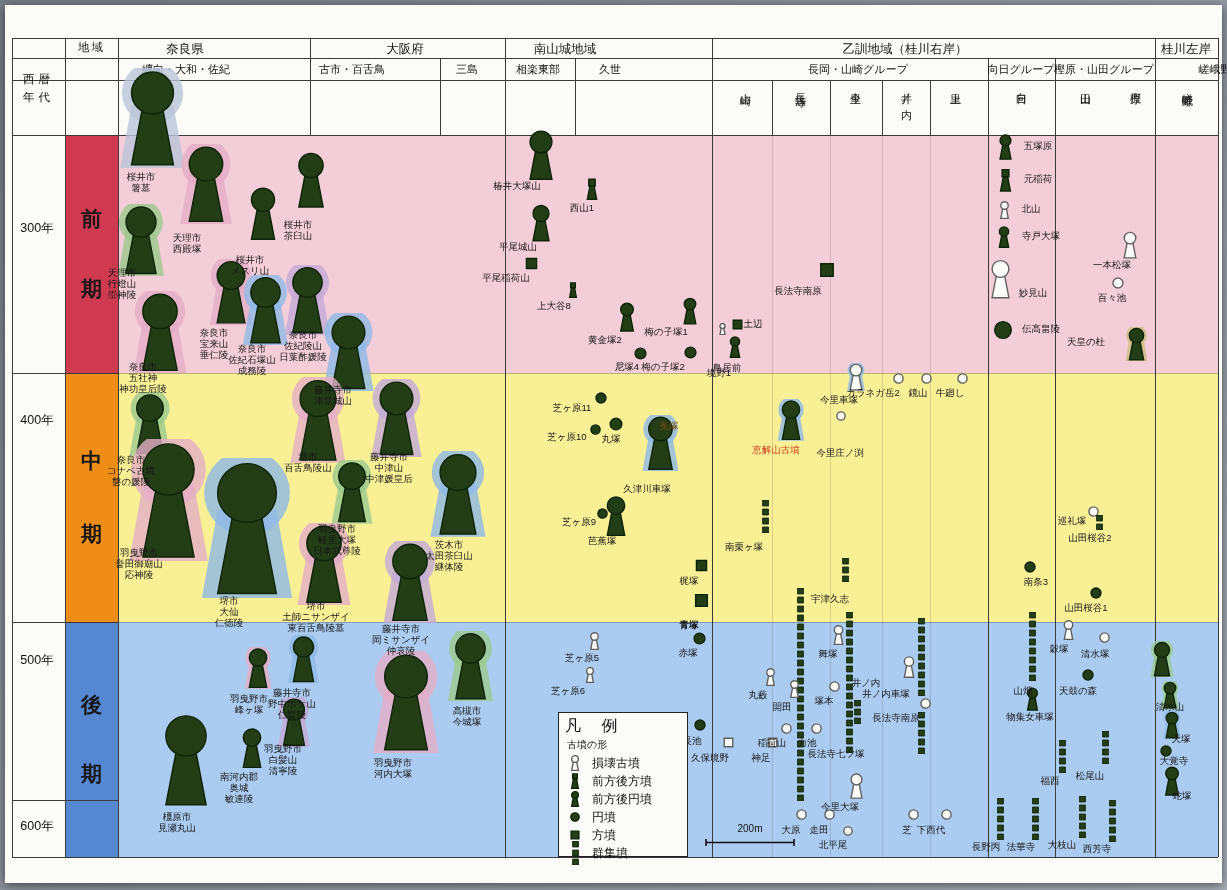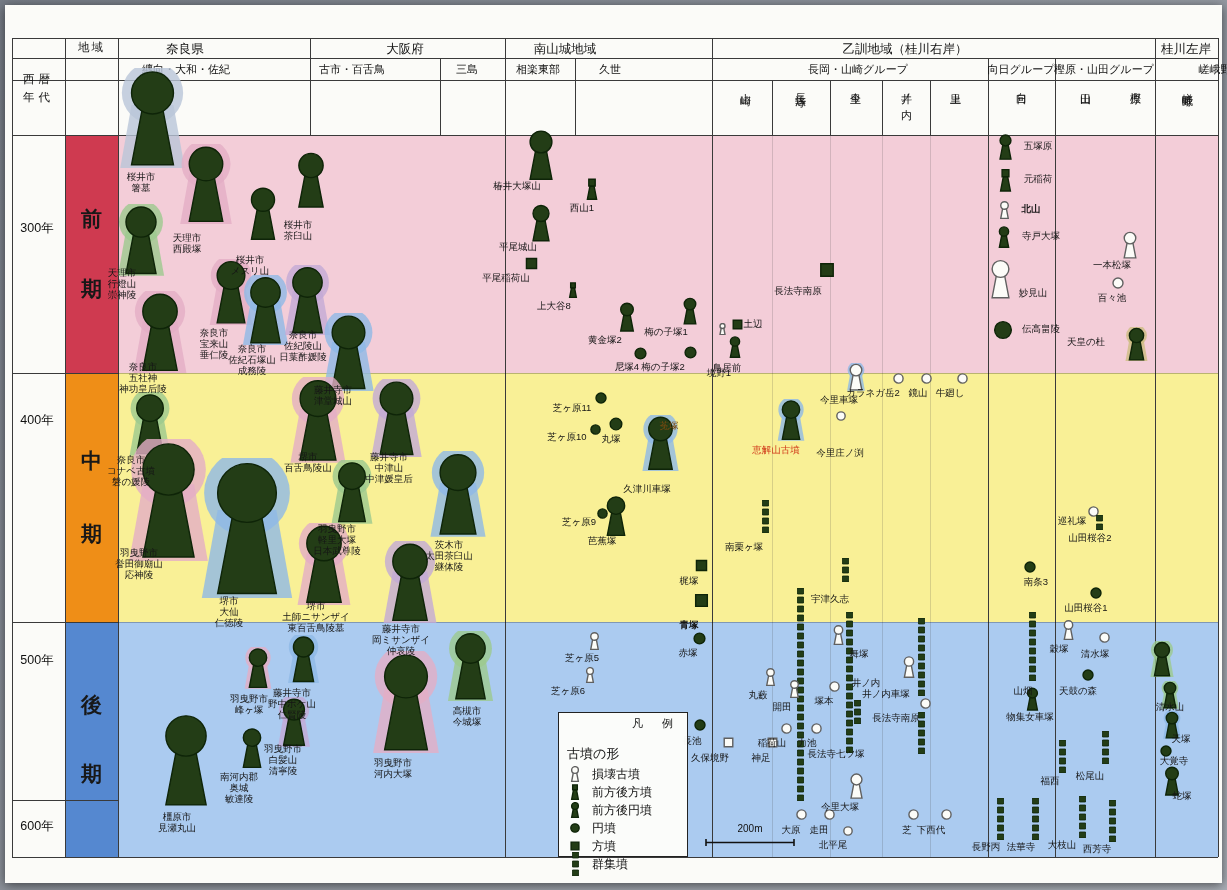--- a/index.html
+++ b/index.html
@@ -20,22 +20,22 @@
   .yearlbl{position:absolute;font-size:12.5px;color:#111;text-align:center;width:50px;}
   .corner-era{position:absolute;left:12px;top:72px;width:53px;display:flex;flex-direction:column;
     align-items:center;gap:3px;font-size:11.5px;letter-spacing:4px;color:#111;}
   .corner-region{position:absolute;left:65px;top:40px;width:53px;text-align:center;
     font-size:11.5px;letter-spacing:2px;color:#111;}
   .tomb{position:absolute;line-height:0;}
   .tomb-label{position:absolute;transform:translateX(-50%);font-size:9.5px;line-height:1.15;
     text-align:center;white-space:pre-line;color:#151515;}
   .legend{position:absolute;left:558px;top:712px;width:130px;height:145px;
     background:rgba(253,253,250,.97);border:1.5px solid #222;box-sizing:border-box;padding:3px 6px 2px;}
-  .legend-title{text-align:right;font-size:11px;letter-spacing:8px;color:#111;}
-  .legend-subtitle{font-size:13px;margin:14px 0 2px 2px;color:#111;}
+  .legend-title{text-align:left;font-size:16px;letter-spacing:8px;color:#111;}
+  .legend-subtitle{font-size:10px;margin:1px 0 2px 2px;color:#111;}
   .legend-row{display:flex;align-items:center;height:18px;gap:7px;}
   .legend-icon{width:20px;height:18px;display:flex;justify-content:center;align-items:center;overflow:visible;}
   .legend-label{font-size:12px;color:#111;white-space:nowrap;}
   .scalebar{position:absolute;left:702px;top:824px;width:96px;text-align:center;line-height:1;}
   .sb-label{font-size:10px;color:#111;}
 </style>
 </head>
 <body>
 
 <div class="scene">
@@ -751,41 +751,41 @@
       <span class="tomb-label" style="left: 719px; top: 340px; margin-top: 28px;">境野1</span>
       <span class="tomb-label" style="left: 727px; top: 363px;">鳥居前</span>
       <span class="tomb-label" style="left: 839px; top: 395px;">今里車塚</span>
       <span class="tomb-label" style="left: 873px; top: 388px;">カラネガ岳2</span>
       <span class="tomb-label" style="left: 918px; top: 388px;">鏡山</span>
       <span class="tomb-label" style="left: 950px; top: 388px;">牛廻し</span>
       <span class="tomb-label" style="left: 840px; top: 426px; margin-top: 22px;">今里庄ノ渕</span>
       <span class="tomb-label" style="left: 776px; top: 445px; color: rgb(208, 56, 24);">恵解山古墳</span>
       <span class="tomb-label" style="left: 744px; top: 542px;">南栗ヶ塚</span>
       <span class="tomb-label" style="left: 830px; top: 594px;">宇津久志</span>
-      <span class="tomb-label" style="left: 859px; top: 649px;">舞塚</span>
+      <span class="tomb-label" style="left: 828px; top: 649px;">舞塚</span>
       <span class="tomb-label" style="left: 758px; top: 690px;">丸藪</span>
       <span class="tomb-label" style="left: 782px; top: 702px;">開田</span>
       <span class="tomb-label" style="left: 824px; top: 696px;">塚本</span>
       <span class="tomb-label" style="left: 836px; top: 727px; margin-top: 22px;">長法寺七ツ塚</span>
       <span class="tomb-label" style="left: 866px; top: 678px;">井ノ内</span>
       <span class="tomb-label" style="left: 886px; top: 689px;">井ノ内車塚</span>
       <span class="tomb-label" style="left: 896px; top: 713px;">長法寺南原</span>
       <span class="tomb-label" style="left: 772px; top: 738px;">稲荷山</span>
       <span class="tomb-label" style="left: 807px; top: 738px;">力池</span>
       <span class="tomb-label" style="left: 710px; top: 753px;">久保境野</span>
       <span class="tomb-label" style="left: 761px; top: 753px;">神足</span>
       <span class="tomb-label" style="left: 840px; top: 802px;">今里大塚</span>
       <span class="tomb-label" style="left: 791px; top: 825px;">大原</span>
       <span class="tomb-label" style="left: 819px; top: 825px;">走田</span>
       <span class="tomb-label" style="left: 833px; top: 840px;">北平尾</span>
       <span class="tomb-label" style="left: 907px; top: 825px;">芝</span>
       <span class="tomb-label" style="left: 931px; top: 825px;">下西代</span>
       <span class="tomb-label" style="left: 1038px; top: 141px;">五塚原</span>
       <span class="tomb-label" style="left: 1038px; top: 174px;">元稲荷</span>
-      <span class="tomb-label" style="left: 1031px; top: 204px; font-weight: bold;">北山</span>
+      <span class="tomb-label" style="left: 1031px; top: 204px;">北山</span>
       <span class="tomb-label" style="left: 1041px; top: 231px;">寺戸大塚</span>
       <span class="tomb-label" style="left: 1033px; top: 288px;">妙見山</span>
       <span class="tomb-label" style="left: 1041px; top: 324px;">伝高畠陵</span>
       <span class="tomb-label" style="left: 1036px; top: 577px;">南条3</span>
       <span class="tomb-label" style="left: 1023px; top: 686px;">山畑</span>
       <span class="tomb-label" style="left: 1030px; top: 712px;">物集女車塚</span>
       <span class="tomb-label" style="left: 986px; top: 842px;">長野丙</span>
       <span class="tomb-label" style="left: 1021px; top: 842px;">法華寺</span>
       <span class="tomb-label" style="left: 1112px; top: 260px;">一本松塚</span>
       <span class="tomb-label" style="left: 1112px; top: 293px;">百々池</span>

